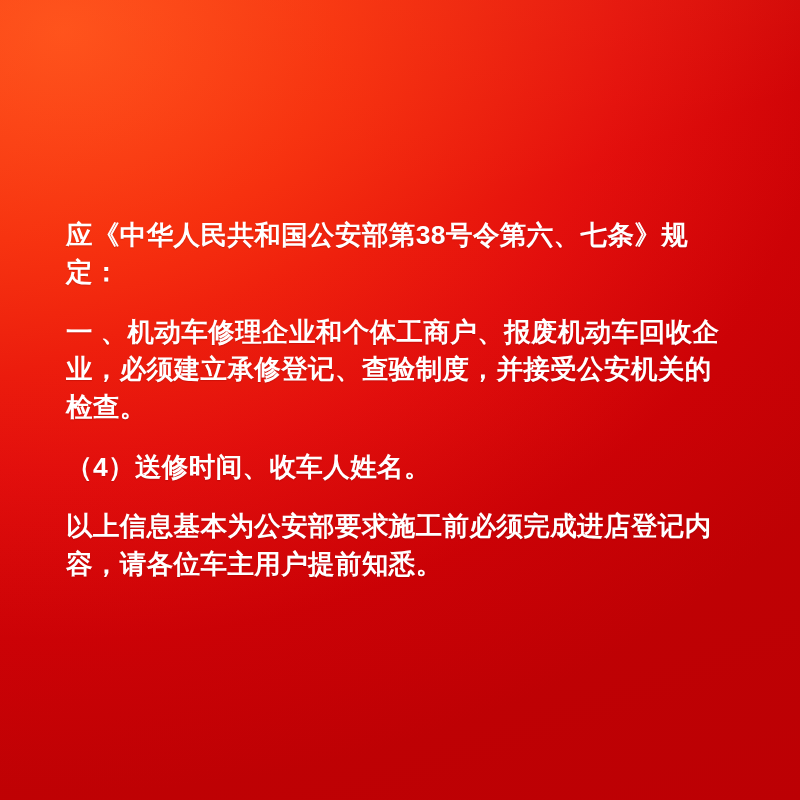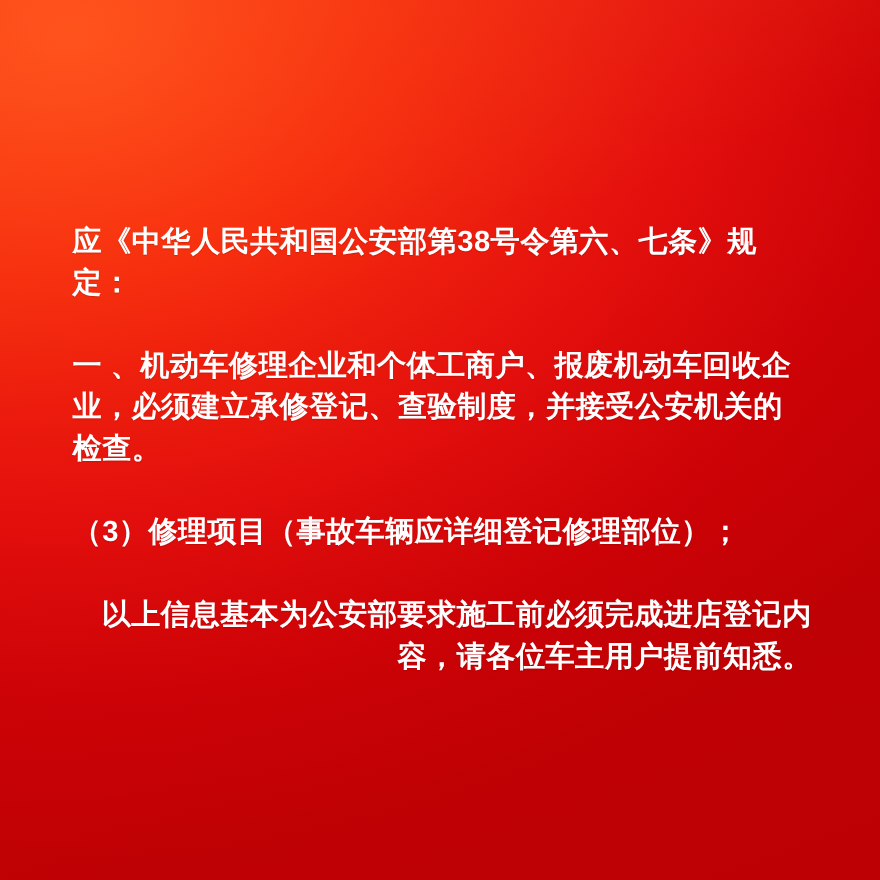--- a/index.html
+++ b/index.html
@@ -37,36 +37,35 @@
     display: flex;
     flex-direction: column;
     justify-content: center;
   }
   .para {
     color: #ffffff;
     font-size: 26.5px;
     line-height: 1.42;
     letter-spacing: 0.4px;
     font-weight: 700;
-    margin: 16px 0 22px 0;
+    margin: 0 0 22px 0;
     text-align: left;
     text-shadow: 0 1px 1px rgba(120,0,0,0.25);
     white-space: pre-wrap;
   }
   .para.indent {
     text-indent: 0;
   }
   .para:last-child {
     margin-bottom: 0;
-    text-align: right;
   }
 </style>
 </head>
 <body>
 
 <div class="poster">
   <div class="content">
     <p class="para">应《中华人民共和国公安部第38号令第六、七条》规定：</p>
     <p class="para">一 、机动车修理企业和个体工商户、报废机动车回收企业，必须建立承修登记、查验制度，并接受公安机关的检查。</p>
-    <p class="para indent">（3）修理项目（事故车辆应详细登记修理部位）；</p>
+    <p class="para indent">（4）送修时间、收车人姓名。</p>
     <p class="para">以上信息基本为公安部要求施工前必须完成进店登记内容，请各位车主用户提前知悉。</p>
   </div>
 </div>
 
 </body></html>

